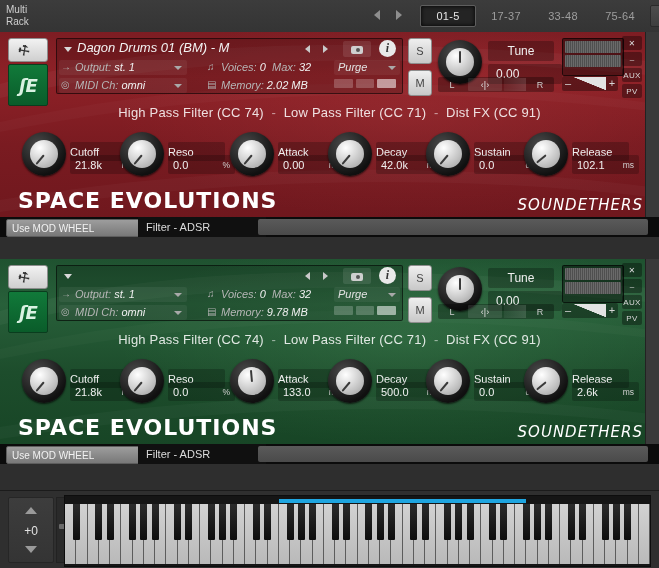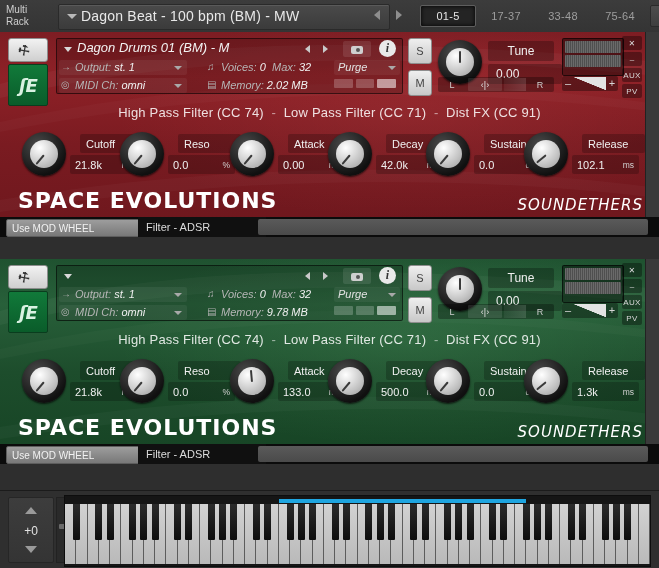--- a/index.html
+++ b/index.html
@@ -133,22 +133,22 @@
 
   
   .sechead{position:absolute;left:0;width:659px;text-align:center;font-size:13px;
        color:rgba(255,255,255,.86);letter-spacing:.2px;}
   .sechead .dash{color:rgba(255,255,255,.55);}
   .krow{position:absolute;left:0;width:659px;height:56px;}
   .kcell{position:absolute;width:105px;height:52px;}
   .kcell .kn{position:absolute;left:0;top:2px;width:44px;height:44px;}
   .kcell .kn .cap{left:8px;top:8px;width:28px;height:28px;}
   .kcell .kn .ptr{left:21px;top:11px;width:2px;height:12px;}
-  .kcell .nm{position:absolute;left:48px;top:4px;width:57px;height:19px;background:rgba(0,0,0,.22);
-       border-radius:2px;color:#f0f0f0;font-size:11px;display:flex;align-items:center;padding-left:6px;margin-left:10px;}
+  .kcell .nm{position:absolute;left:48px;top:12px;width:57px;height:19px;background:rgba(0,0,0,.22);
+       border-radius:2px;color:#f0f0f0;font-size:11px;display:flex;align-items:center;}
   .kcell .vb{position:absolute;left:48px;top:25px;width:57px;height:19px;background:rgba(0,0,0,.22);
        border-radius:2px;color:#f0f0f0;font-size:11px;display:flex;align-items:center;
        justify-content:space-between;padding:0 5px;}
   .kcell .vb .u{font-size:8.5px;color:#d2d2d2;}
 
   
   .brand{position:absolute;left:8px;width:643px;height:40px;}
   .brand .bl{position:absolute;left:10px;top:4px;font-size:22px;font-weight:bold;color:#fff;
        letter-spacing:1px;font-family:"DejaVu Sans",sans-serif;}
   .brand .br{position:absolute;right:8px;top:12px;font-size:15px;color:#fff;letter-spacing:1px;
@@ -187,24 +187,20 @@
 </head>
 <body>
 
 <div class="app">
 
   <div class="topbar">
     <div class="multirack">
       <div>Multi</div>
       <div>Rack</div>
     </div>
-    <div class="multiname">
-      <span class="caret"></span>
-      <span class="txt">Dagon Beat - 100 bpm (BM) - MW</span>
-    </div>
     <div class="navarrows">
       <span class="a l"></span>
       <span class="a r"></span>
     </div>
     <div class="tabs">
       <div class="tab on">01-5</div>
       <div class="tab">17-37</div>
       <div class="tab">33-48</div>
       <div class="tab">75-64</div>
       <div class="tab btn">KSP</div>
@@ -514,21 +510,21 @@
               <span class="u">dB</span>
             </div>
           </div>
           <div class="kcell" style="left:524px">
             <div class="knob kn">
               <div class="cap"></div>
               <div class="ptr" style="transform:rotate(-130deg)"></div>
             </div>
             <div class="nm">Release</div>
             <div class="vb">
-              <span>1.3k</span>
+              <span>2.6k</span>
               <span class="u">ms</span>
             </div>
           </div>
         </div>
         <div class="brand" style="top:152px">
           <span class="bl">SPACE EVOLUTIONS</span>
           <span class="br">SOUNDETHERS</span>
         </div>
         <div class="ibot" style="top:185px">
           <div class="modwheel">Use MOD WHEEL</div>

